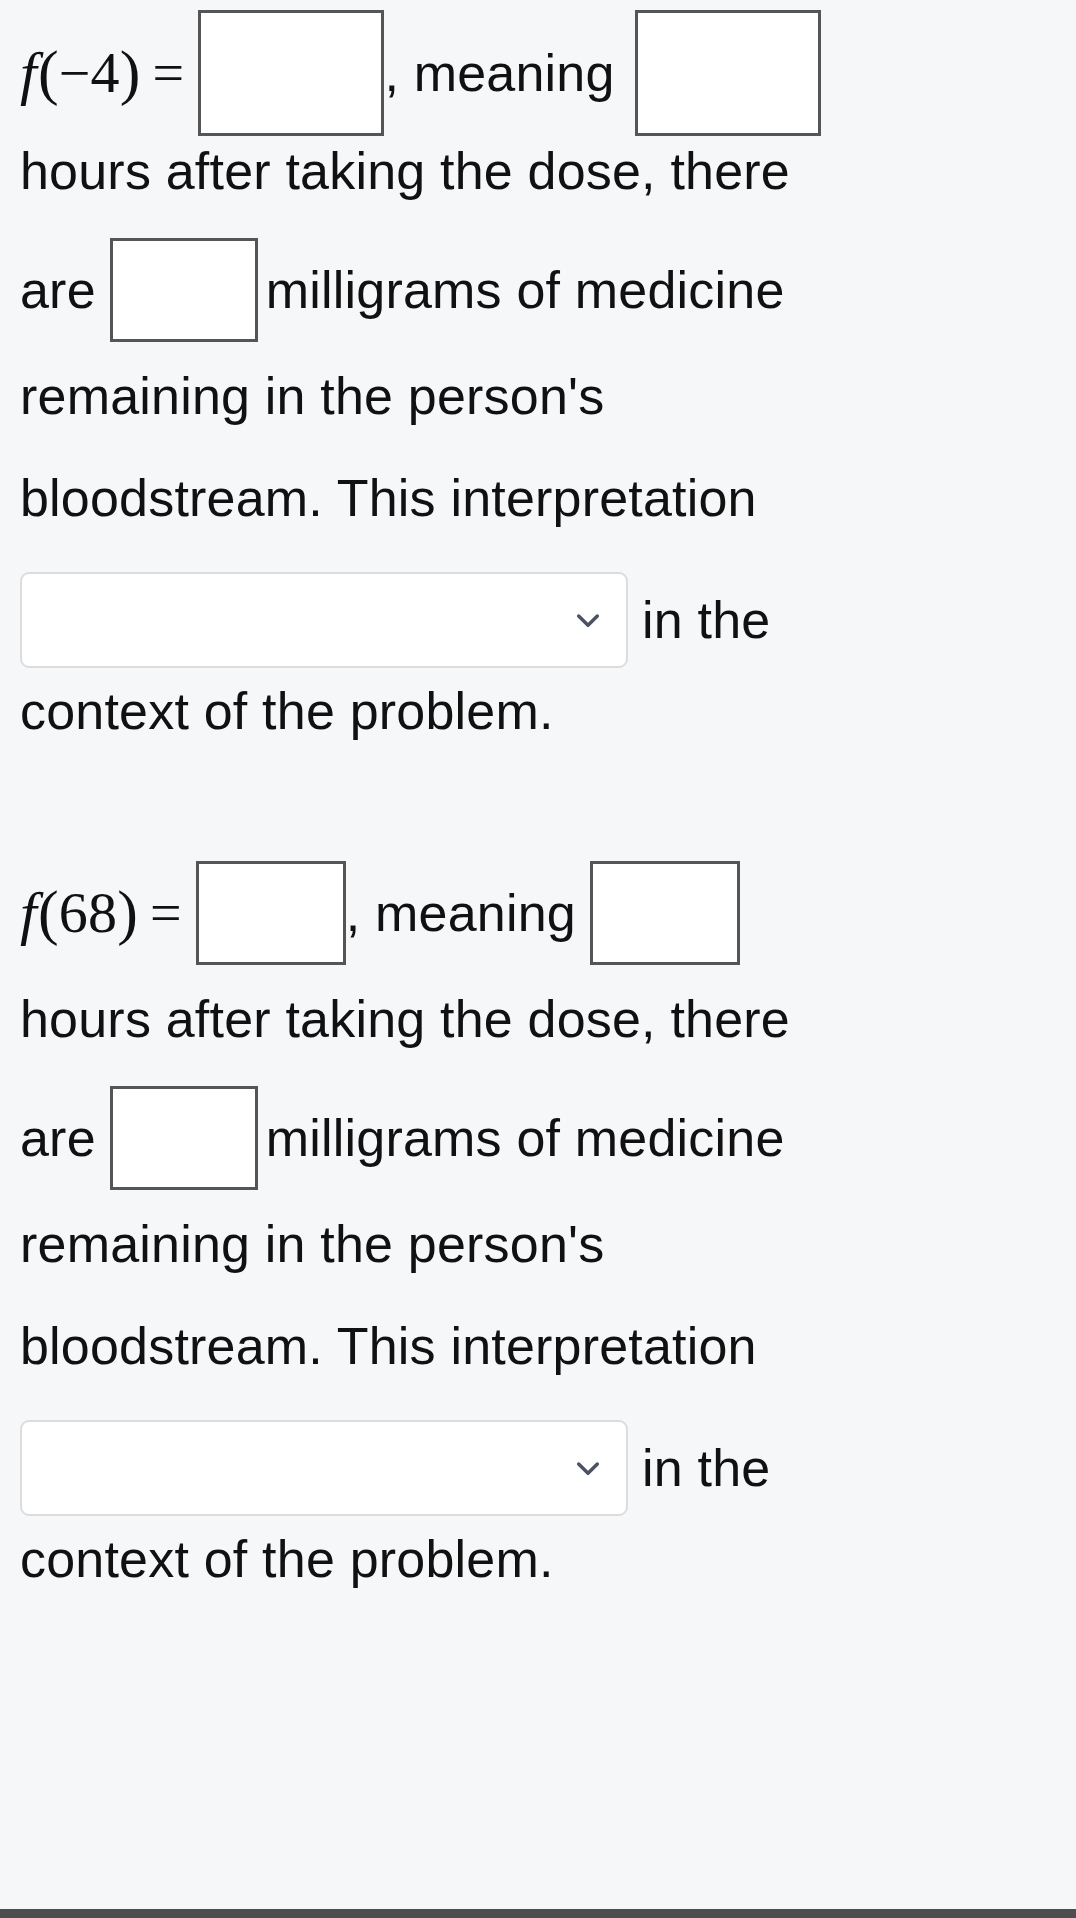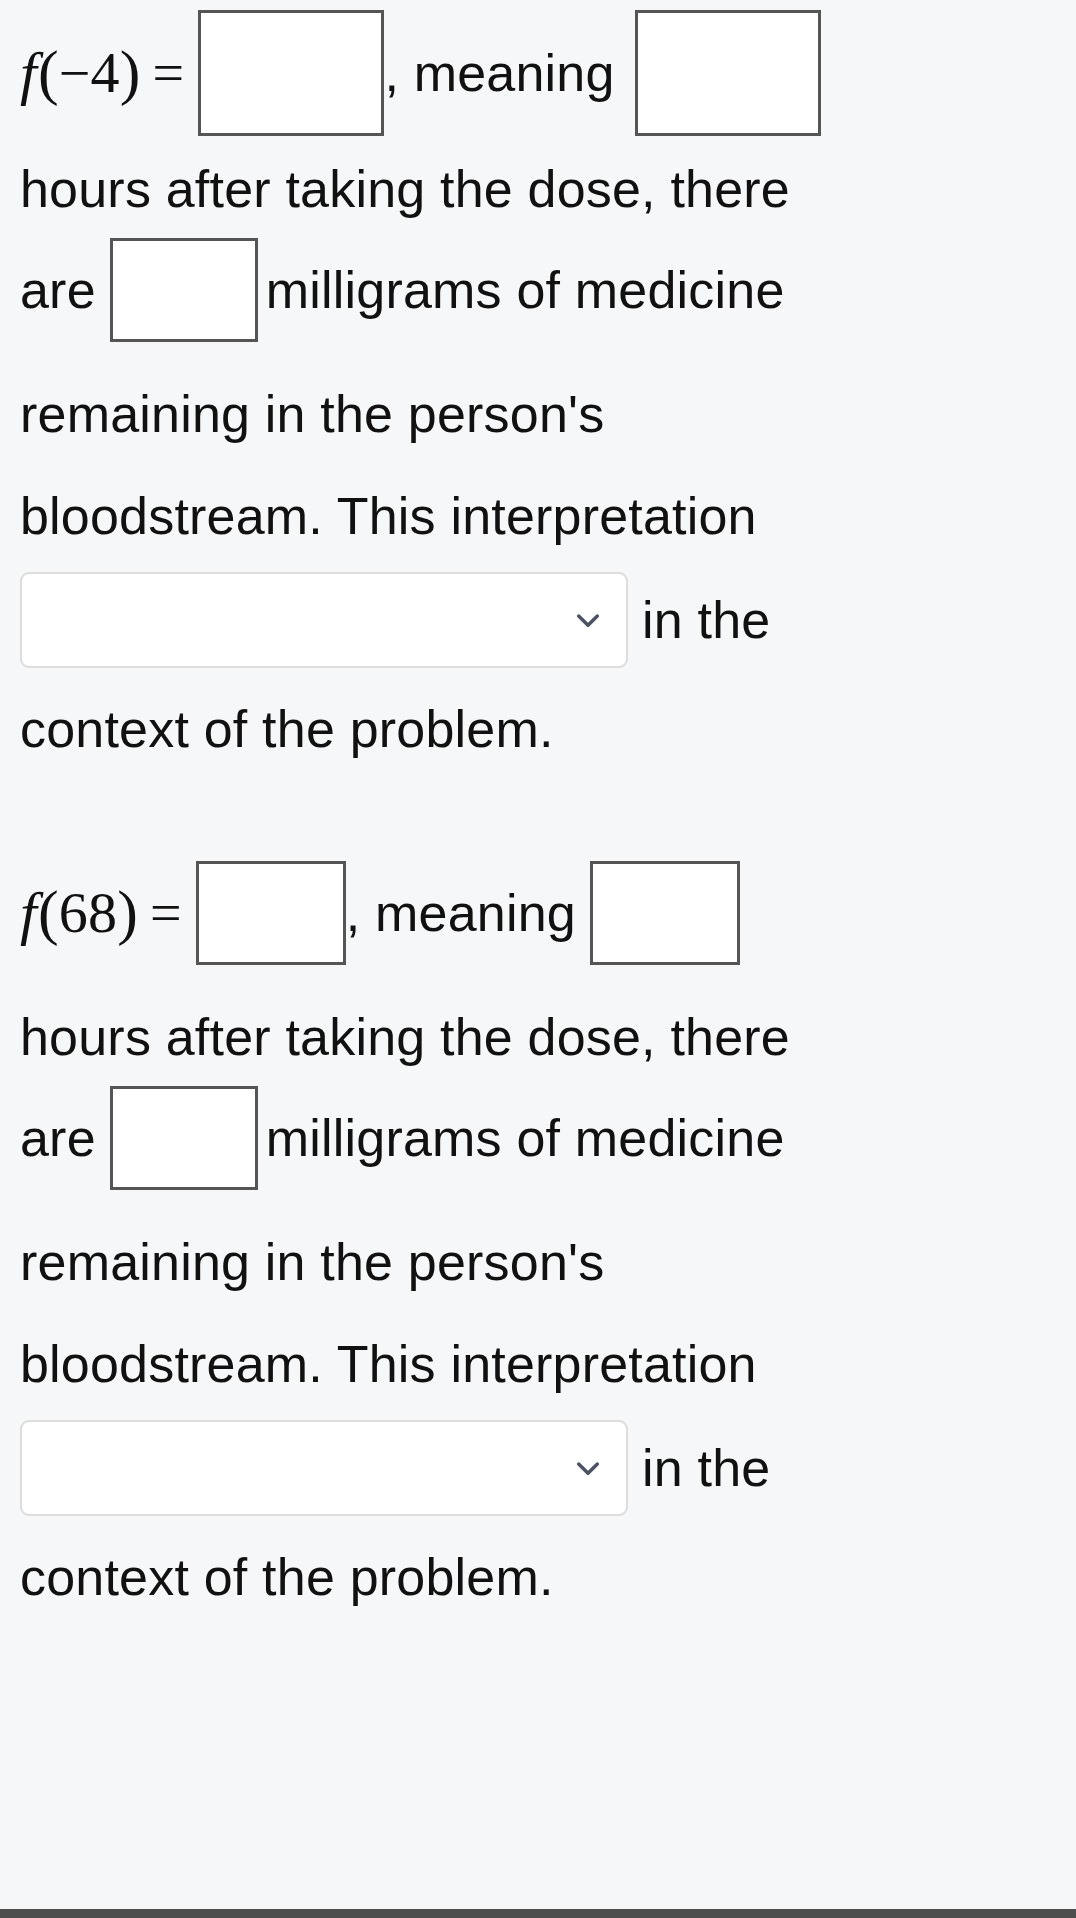--- a/index.html
+++ b/index.html
@@ -24,21 +24,21 @@
     width: 1076px;
     height: 1918px;
     overflow: hidden;
   }
 
   
   .line {
     position: absolute;
     left: 20px;
     display: flex;
-    align-items: flex-end;
+    align-items: flex-start;
     white-space: nowrap;
     font-size: 58px;
     line-height: 1.0;
     letter-spacing: 0.2px;
   }
 
   .txt {
     display: inline-block;
     font-family: Liberation Sans, sans-serif;
     font-size: 52px;

